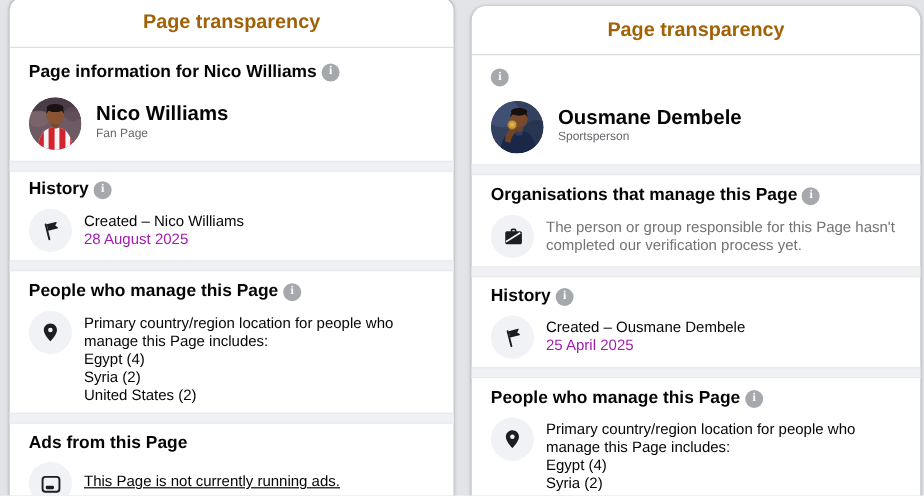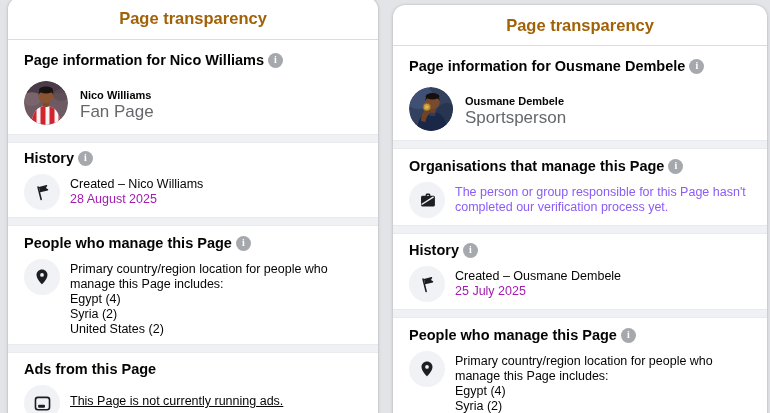--- a/index.html
+++ b/index.html
@@ -18,29 +18,29 @@
   .section{padding:0 16px;}
   .sec-head{display:flex;align-items:center;gap:4px;}
   .sec-title{font-size:14.5px;font-weight:bold;color:#050505;line-height:18px;}
   .pt11{padding-top:11px;} .pt8{padding-top:8px;} .pt7{padding-top:7px;} .pt6{padding-top:6px;}
 
   .info-icon{width:15px;height:15px;border-radius:50%;background:#a5a8ad;display:inline-flex;align-items:center;justify-content:center;flex:0 0 auto;cursor:pointer;}
   .info-icon::before{content:"i";color:#fff;font-size:10px;font-weight:bold;font-family:"Liberation Serif",serif;line-height:1;}
 
   .media-row{display:flex;align-items:center;gap:12px;margin-top:12px;padding-bottom:9px;}
   .avatar{width:44px;height:44px;border-radius:50%;overflow:hidden;flex:0 0 auto;box-shadow:inset 0 0 0 1px rgba(0,0,0,.08);}
-  .mname{font-size:11px;font-weight:bold;color:#050505;line-height:16px;}
-  .msub{font-size:17px;color:#65676b;line-height:16px;margin-top:1px;}
+  .mname{font-size:17px;font-weight:bold;color:#050505;line-height:16px;}
+  .msub{font-size:10px;color:#65676b;line-height:16px;margin-top:1px;}
 
   .icon-row{display:flex;align-items:flex-start;gap:10px;margin-top:7px;padding-bottom:7px;}
   .icon-circle{width:36px;height:36px;border-radius:50%;background:#f0f2f5;display:flex;align-items:center;justify-content:center;flex:0 0 auto;}
   .row-text{font-size:12.5px;line-height:15px;color:#050505;padding-top:3px;}
   .row-text .b{font-weight:normal;}
   .row-text .gray{color:#a21caf;}
-  .row-text.gray{color:#8b5cf6;}
+  .row-text.gray{color:#737373;}
   .countries div{line-height:15px;}
 </style>
 </head>
 <body>
 
 <div class="stage">
 
   <section class="panel panel-left">
     <header class="panel-header">
       <span class="panel-title">Page transparency</span>
@@ -155,21 +155,20 @@
 
   </section>
 
   <section class="panel panel-right">
     <header class="panel-header" style="height:40px;">
       <span class="panel-title">Page transparency</span>
     </header>
 
     <div class="section pt11">
       <div class="sec-head">
-        <span class="sec-title">Page information for Ousmane Dembele</span>
         <span class="info-icon"></span>
       </div>
       <div class="media-row">
         <span class="avatar">
           <svg width="44" height="44" viewBox="0 0 44 44">
             <defs>
                 <clipPath id="cB">
                   <circle cx="22" cy="22" r="22"></circle>
                 </clipPath>
               </defs>
@@ -225,21 +224,21 @@
         <span class="icon-circle">
           <svg width="19" height="19" viewBox="0 0 20 20">
             <g transform="rotate(-14 10 10)" fill="#1c1e21">
               <rect x="6" y="2.5" width="1.7" height="15" rx=".85"></rect>
               <path d="M7.7 3.4h8.3c.55 0 .82.6.46 1L14.7 6.3l1.76 1.9c.36.4.09 1-.46 1H7.7z"></path>
             </g>
           </svg>
         </span>
         <div class="row-text">
           <div class="b">Created – Ousmane Dembele</div>
-          <div class="gray">25 July 2025</div>
+          <div class="gray">25 April 2025</div>
         </div>
       </div>
     </div>
 
     <div class="divider"></div>
 
     <div class="section pt8">
       <div class="sec-head">
         <span class="sec-title">People who manage this Page</span>
         <span class="info-icon"></span>

